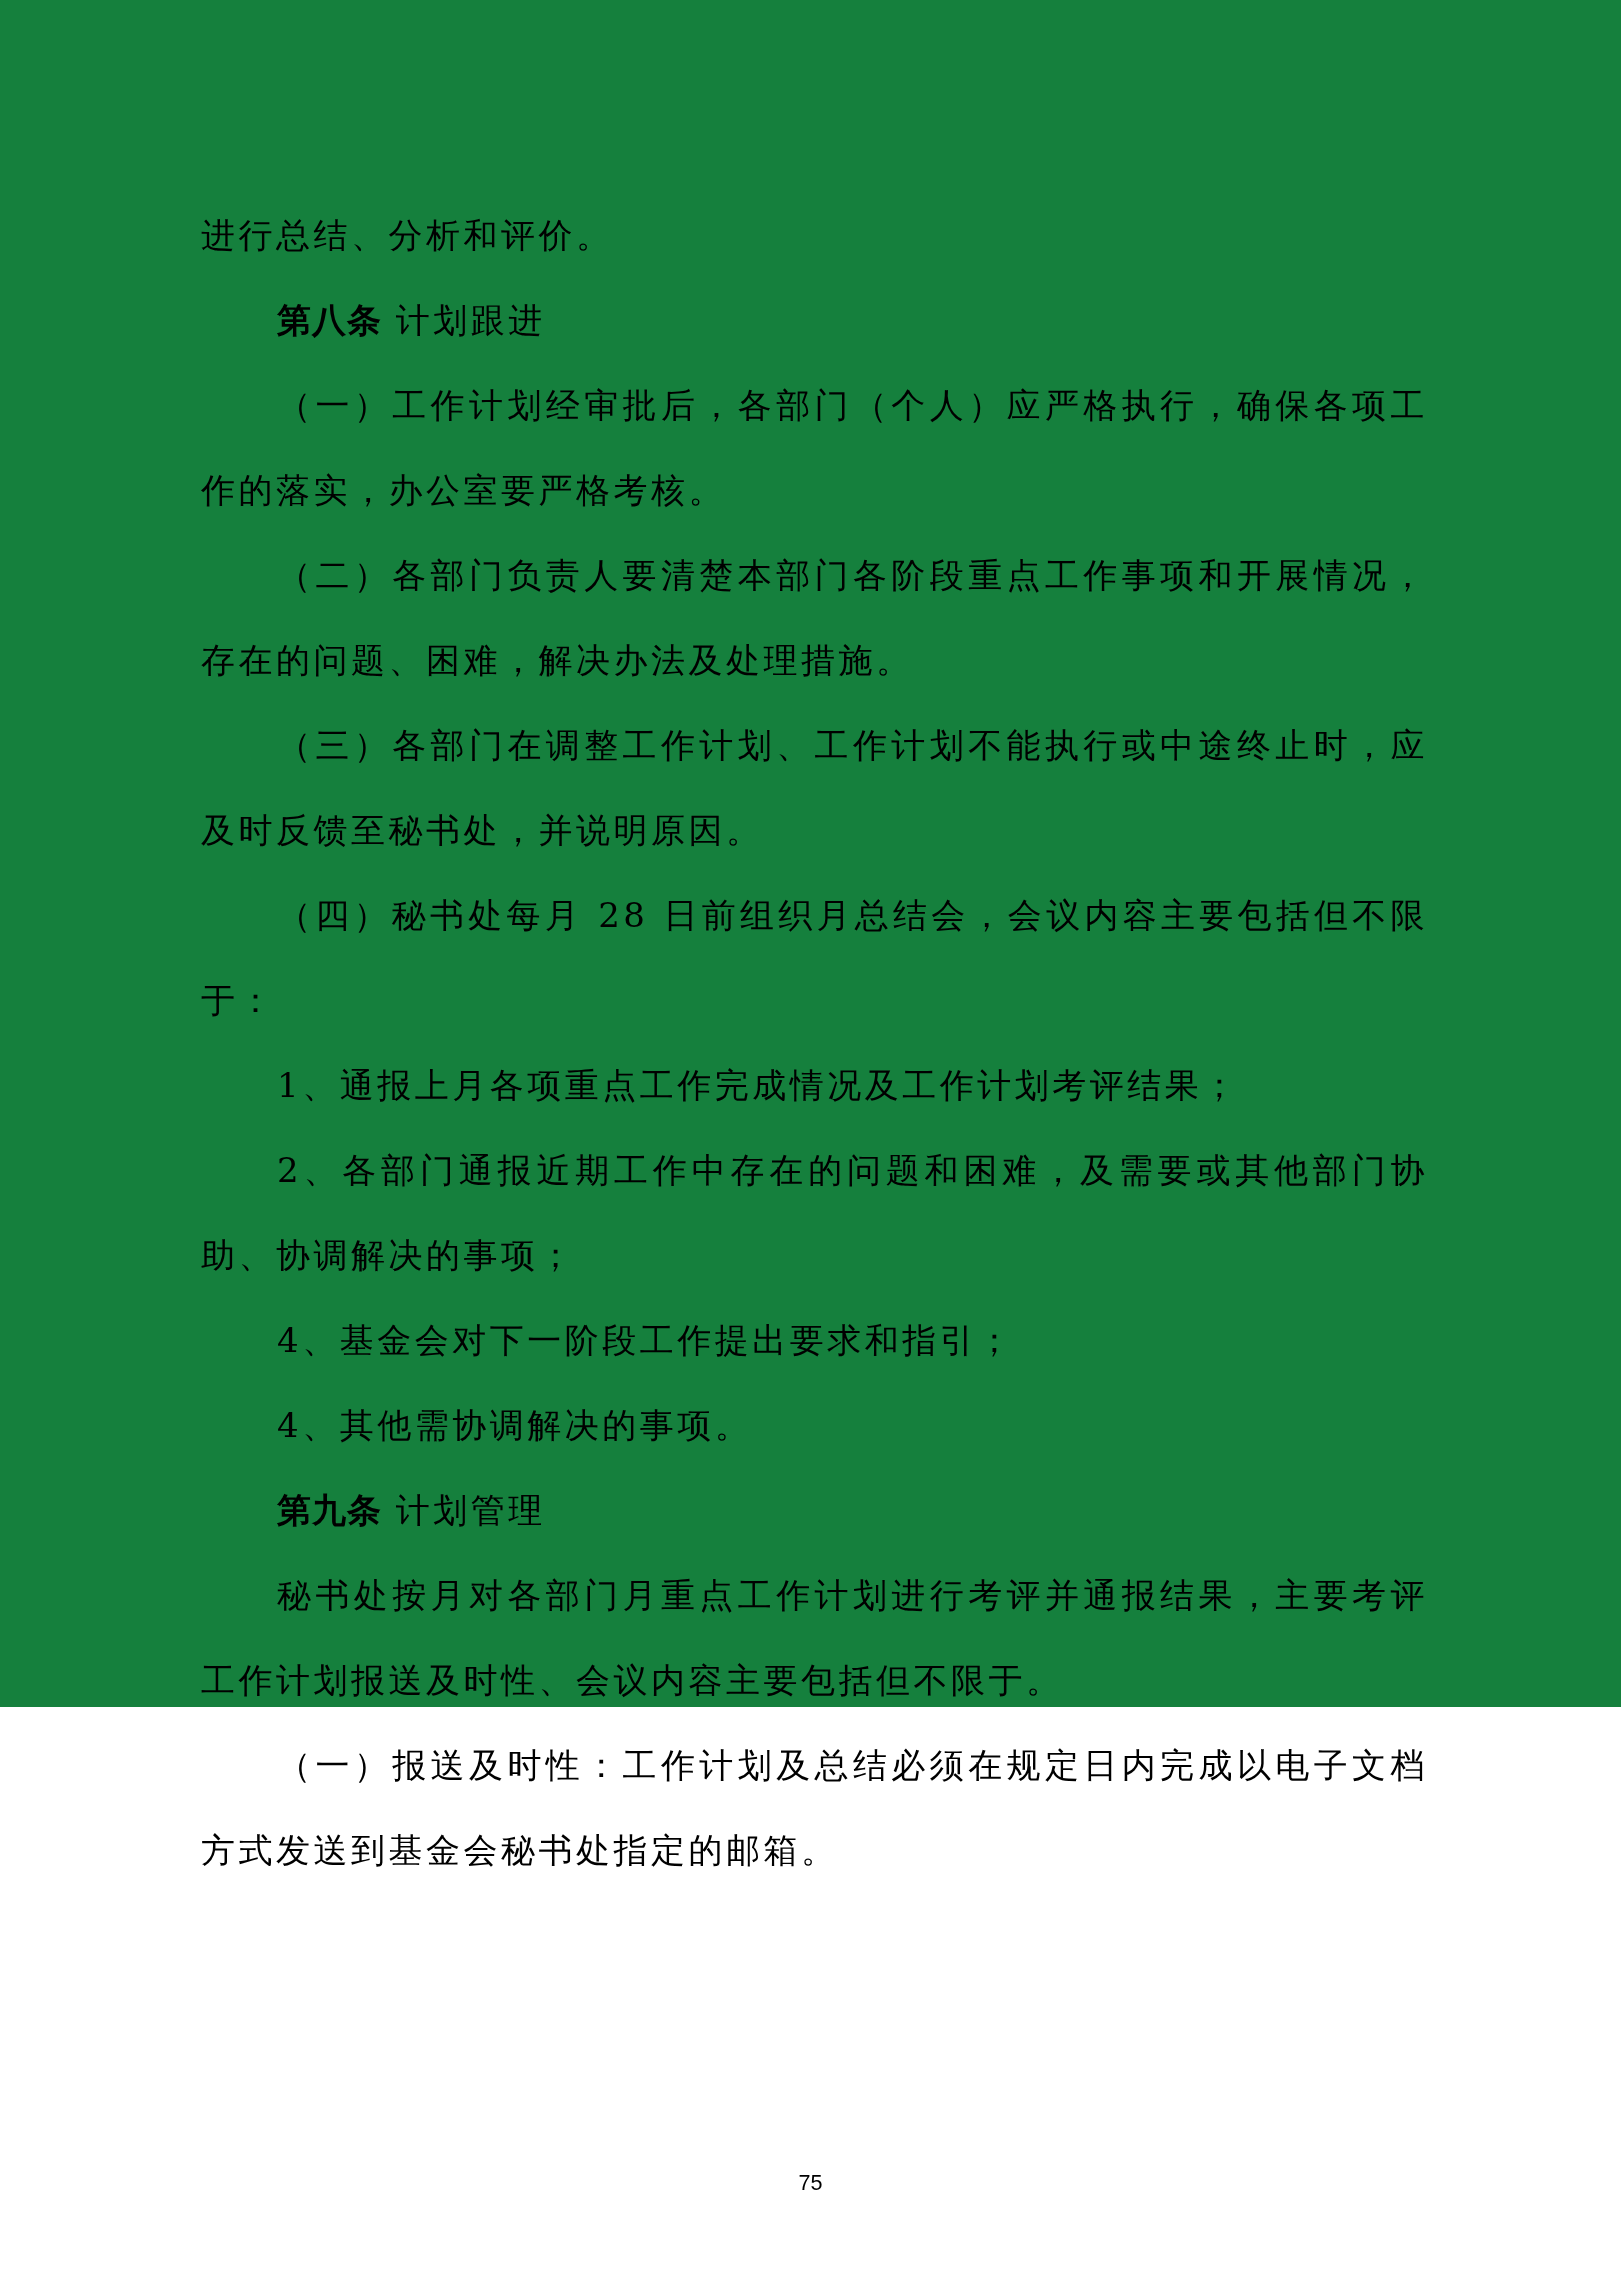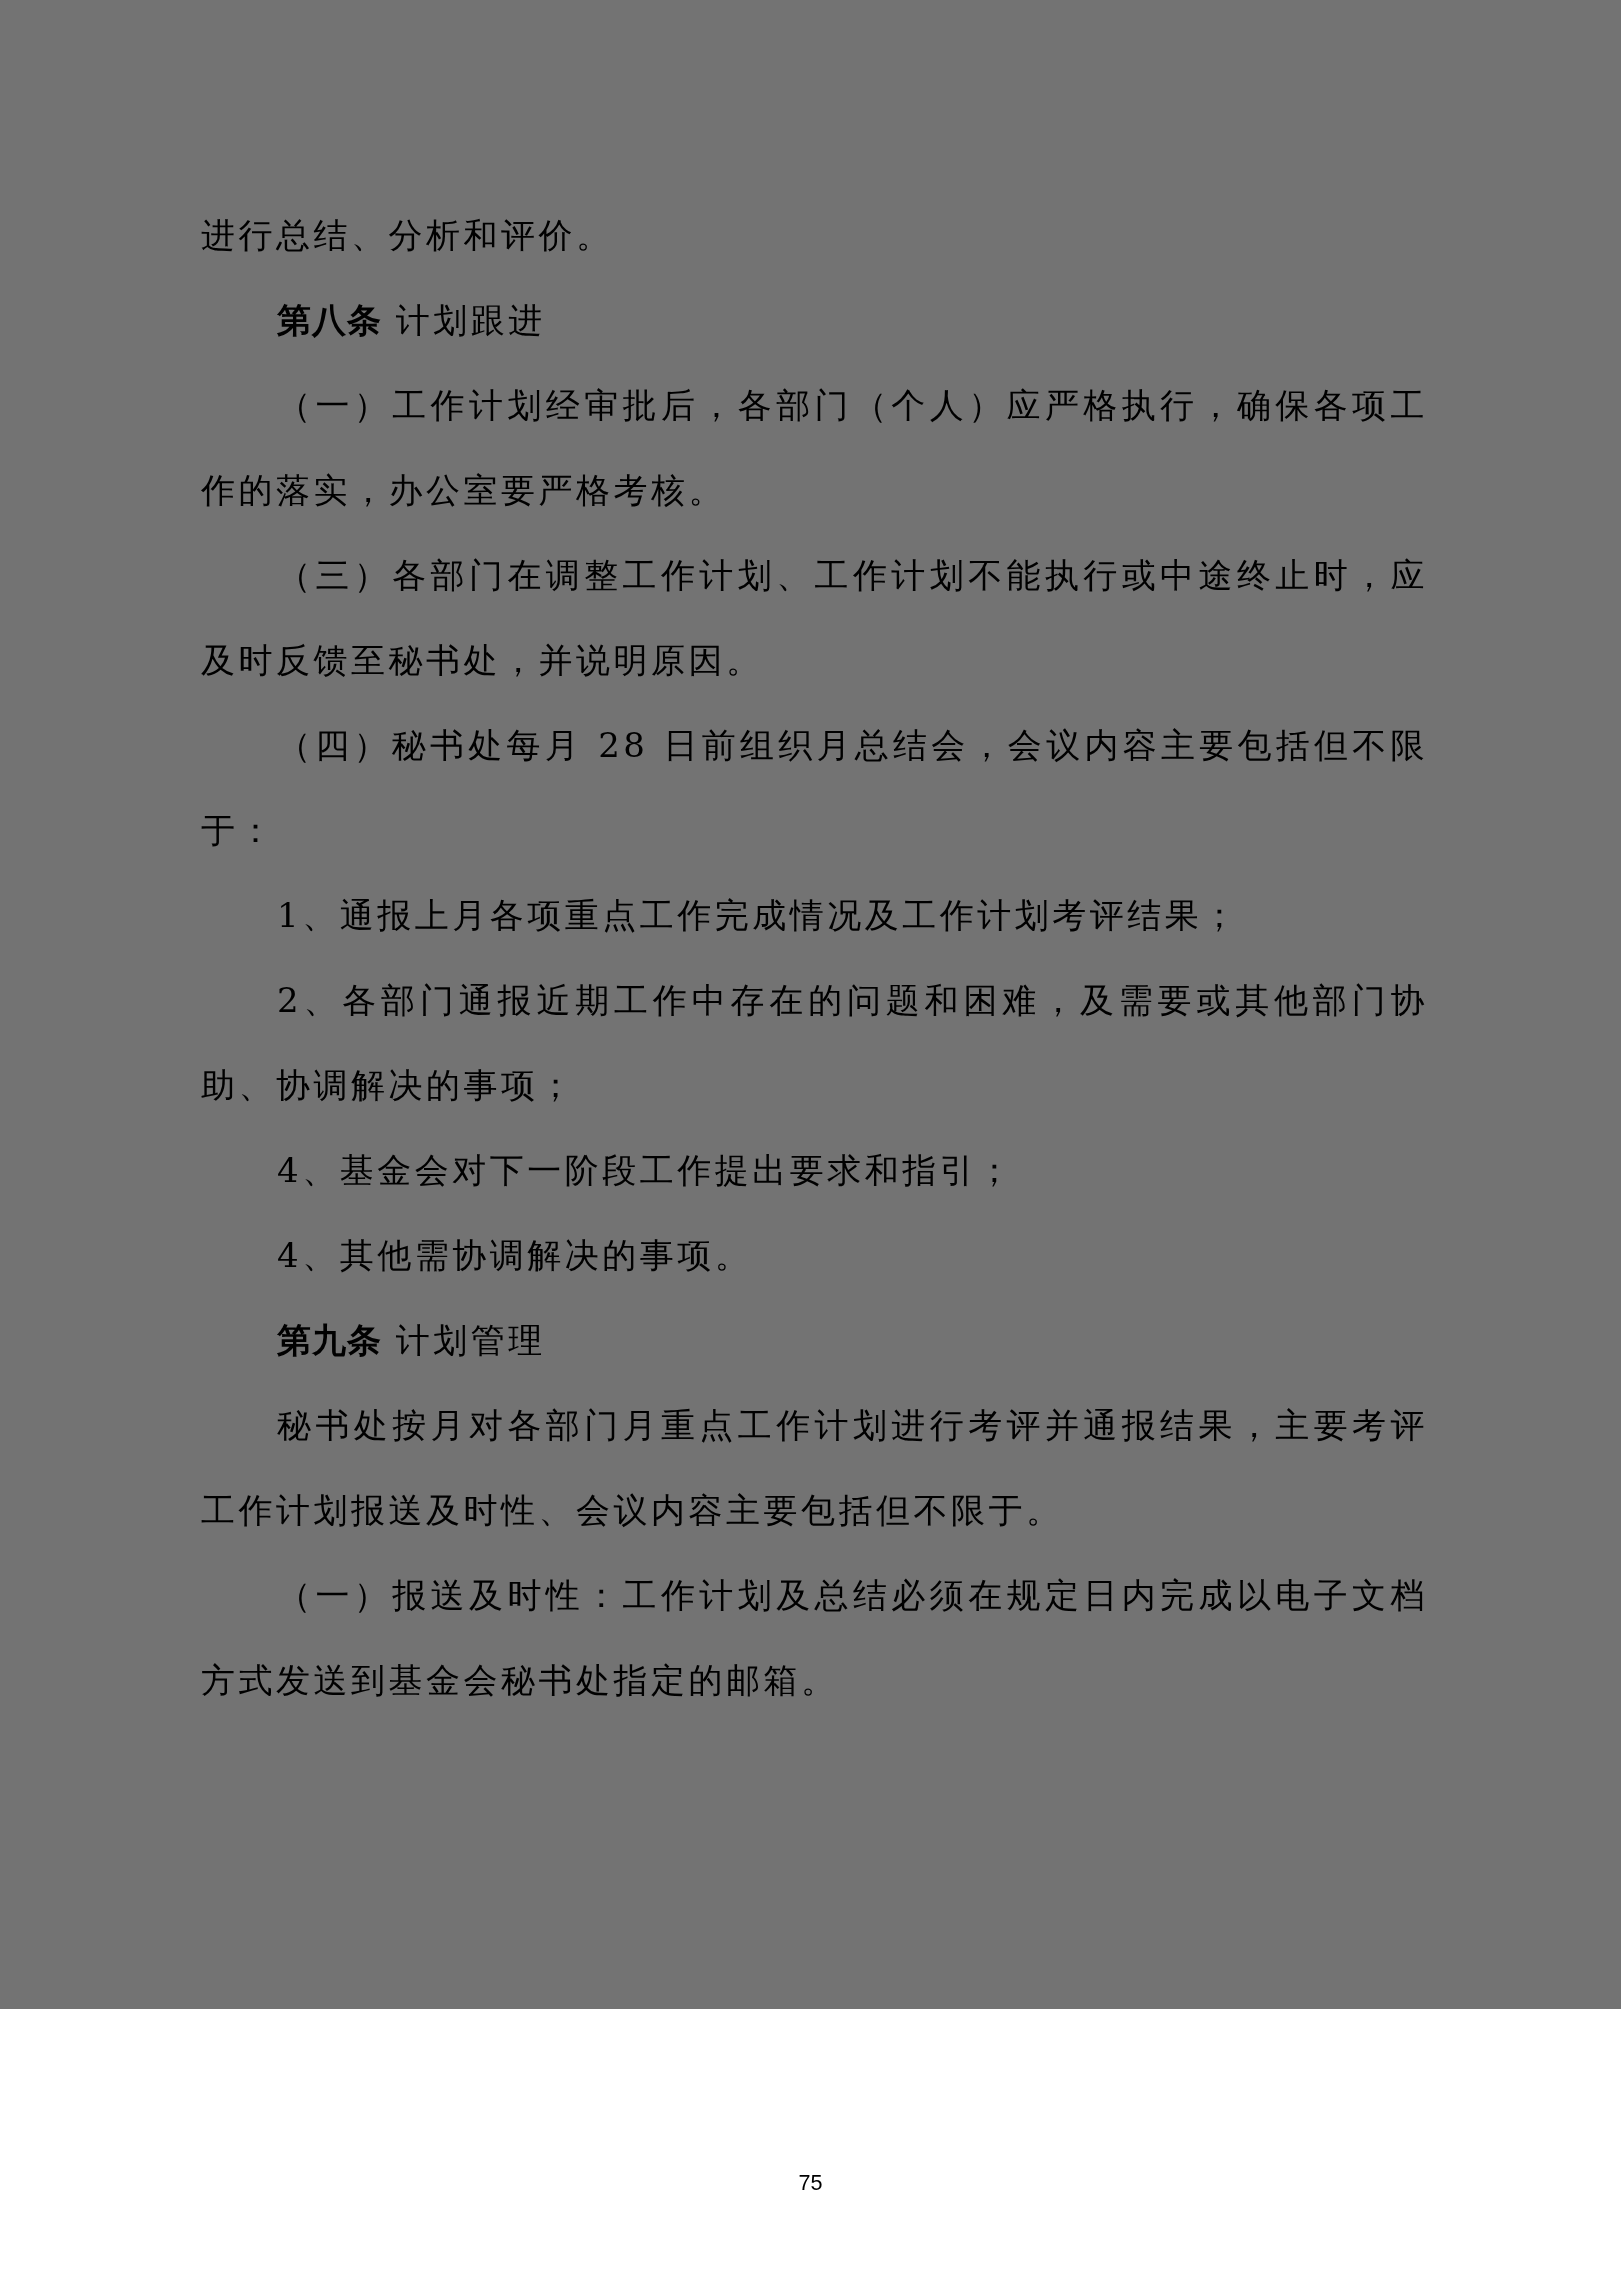--- a/index.html
+++ b/index.html
@@ -1,17 +1,17 @@
 <!DOCTYPE html>
 <html><head>
 <meta charset="utf-8">
 <style>
   html, body { margin: 0; padding: 0; background: #ffffff; }
   body { width: 1621px; height: 2293px; position: relative; overflow: hidden; }
-  .page { position: absolute; left: 0; top: 0; width: 1621px; height: 2009px; background: #737373; }
+  .page { position: absolute; left: 0; top: 0; width: 1621px; height: 1707px; background: #15803d; }
   .content {
     position: absolute; left: 201px; top: 193px; width: 1227px;
     font-family: "DejaVu Serif", "Liberation Serif", serif;
     font-size: 34px; line-height: 85px; color: #000000;
     letter-spacing: 3.5px;
   }
   .p { margin: 0; text-align: justify; text-align-last: left; }
   .indent { text-indent: 76px; }
   .heading { margin: 0; text-indent: 76px; }
   .heading .num { font-family: "DejaVu Sans", "Liberation Sans", sans-serif; font-weight: bold; letter-spacing: 1px; }
@@ -22,20 +22,21 @@
   }
 </style>
 </head>
 <body>
 
 <div class="page">
   <div class="content">
     <p class="p">进行总结、分析和评价。</p>
     <p class="heading"><span class="num">第八条</span><span class="gap"></span><span>计划跟进</span></p>
     <p class="p indent">（一）工作计划经审批后，各部门（个人）应严格执行，确保各项工作的落实，办公室要严格考核。</p>
+    <p class="p indent">（二）各部门负责人要清楚本部门各阶段重点工作事项和开展情况，存在的问题、困难，解决办法及处理措施。</p>
     <p class="p indent">（三）各部门在调整工作计划、工作计划不能执行或中途终止时，应及时反馈至秘书处，并说明原因。</p>
     <p class="p indent">（四）秘书处每月 28 日前组织月总结会，会议内容主要包括但不限于：</p>
     <p class="p indent">1、通报上月各项重点工作完成情况及工作计划考评结果；</p>
     <p class="p indent">2、各部门通报近期工作中存在的问题和困难，及需要或其他部门协助、协调解决的事项；</p>
     <p class="p indent">4、基金会对下一阶段工作提出要求和指引；</p>
     <p class="p indent">4、其他需协调解决的事项。</p>
     <p class="heading"><span class="num">第九条</span><span class="gap"></span><span>计划管理</span></p>
     <p class="p indent">秘书处按月对各部门月重点工作计划进行考评并通报结果，主要考评工作计划报送及时性、会议内容主要包括但不限于。</p>
     <p class="p indent">（一）报送及时性：工作计划及总结必须在规定日内完成以电子文档方式发送到基金会秘书处指定的邮箱。</p>
   </div>

